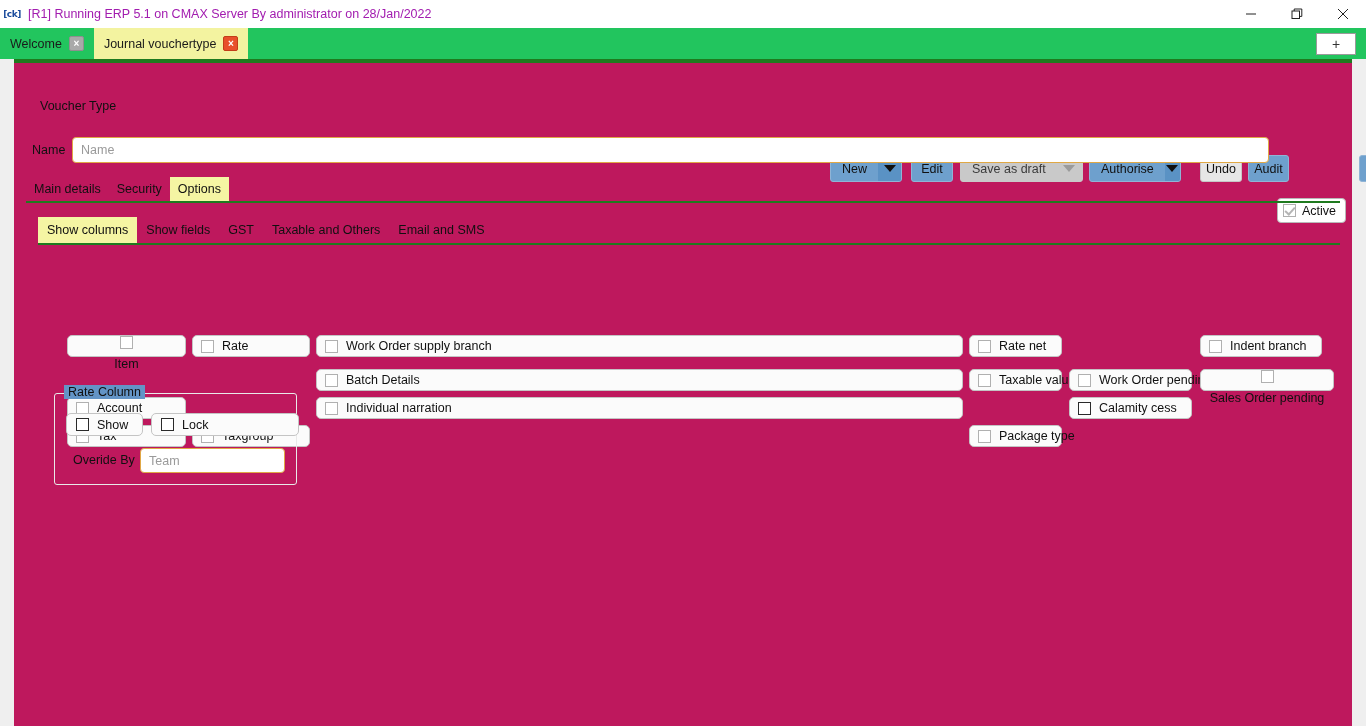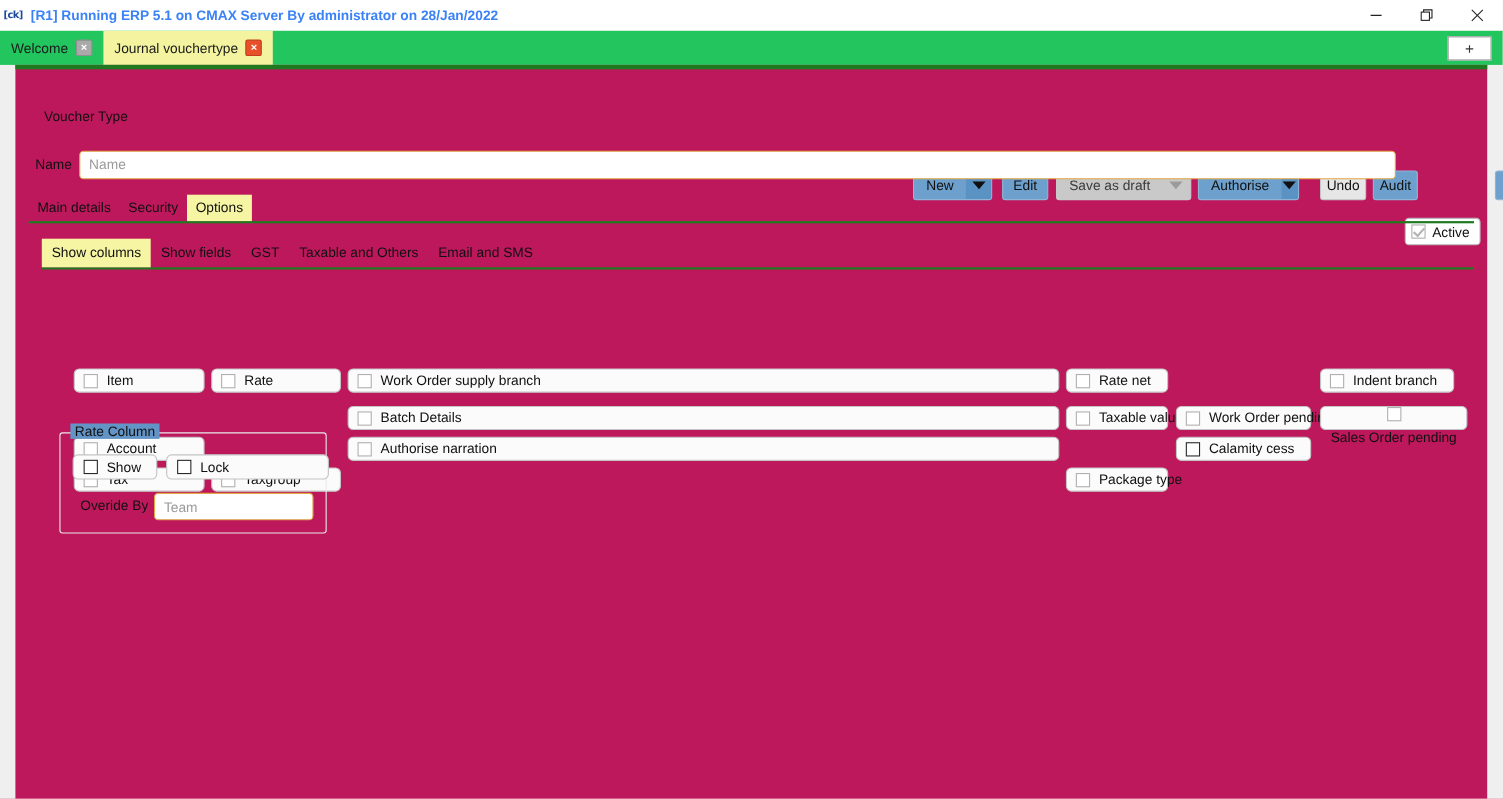--- a/index.html
+++ b/index.html
@@ -18,24 +18,23 @@
     display: flex; align-items: center;
   }
   #app-icon {
     width: 24px; height: 28px;
     display: flex; align-items: center; justify-content: center;
     font-size: 9px; color: #1a4b9c; font-weight: bold;
     letter-spacing: -0.5px;
     font-family: "DejaVu Sans", sans-serif;
   }
   #title-text {
-    font-size: 12.5px; color: #3b82f6;
+    font-size: 12.5px; color: #a21caf;
     white-space: nowrap;
     padding-left: 4px;
-    font-weight: bold;
   }
   #window-controls {
     margin-left: auto; display: flex; height: 28px;
   }
   .wbtn {
     width: 46px; height: 28px;
     display: flex; align-items: center; justify-content: center;
     color: #222;
   }
   .wbtn svg { display: block; }
@@ -310,21 +309,21 @@
 
   <div id="subtabs">
     <div class="tabitem sel">Show columns</div>
     <div class="tabitem">Show fields</div>
     <div class="tabitem">GST</div>
     <div class="tabitem">Taxable and Others</div>
     <div class="tabitem">Email and SMS</div>
   </div>
 
   <div id="option-pills">
-      <div class="pill" style="left: 53px; top: 272px; width: 119px;">
+      <div class="pill" style="left: 53px; top: 272px; width: 119px; flex-direction: column;">
         <span class="cbox"></span>
         <span>Item</span>
       </div>
       <div class="pill" style="left: 178px; top: 272px; width: 118px;">
         <span class="cbox"></span>
         <span>Rate</span>
       </div>
       <div class="pill" style="left: 302px; top: 272px; width: 647px;">
         <span class="cbox"></span>
         <span>Work Order supply branch</span>
@@ -352,21 +351,21 @@
       <div class="pill" style="left: 1186px; top: 306px; width: 134px; flex-direction: column;">
         <span class="cbox"></span>
         <span>Sales Order pending</span>
       </div>
       <div class="pill" style="left: 53px; top: 334px; width: 119px;">
         <span class="cbox"></span>
         <span>Account</span>
       </div>
       <div class="pill" style="left: 302px; top: 334px; width: 647px;">
         <span class="cbox"></span>
-        <span>Authorise narration</span>
+        <span>Individual narration</span>
       </div>
       <div class="pill" style="left: 1055px; top: 334px; width: 123px;">
         <span class="cbox bold"></span>
         <span>Calamity cess</span>
       </div>
       <div class="pill" style="left: 53px; top: 362px; width: 119px;">
         <span class="cbox"></span>
         <span>Tax</span>
       </div>
       <div class="pill" style="left: 178px; top: 362px; width: 118px;">

